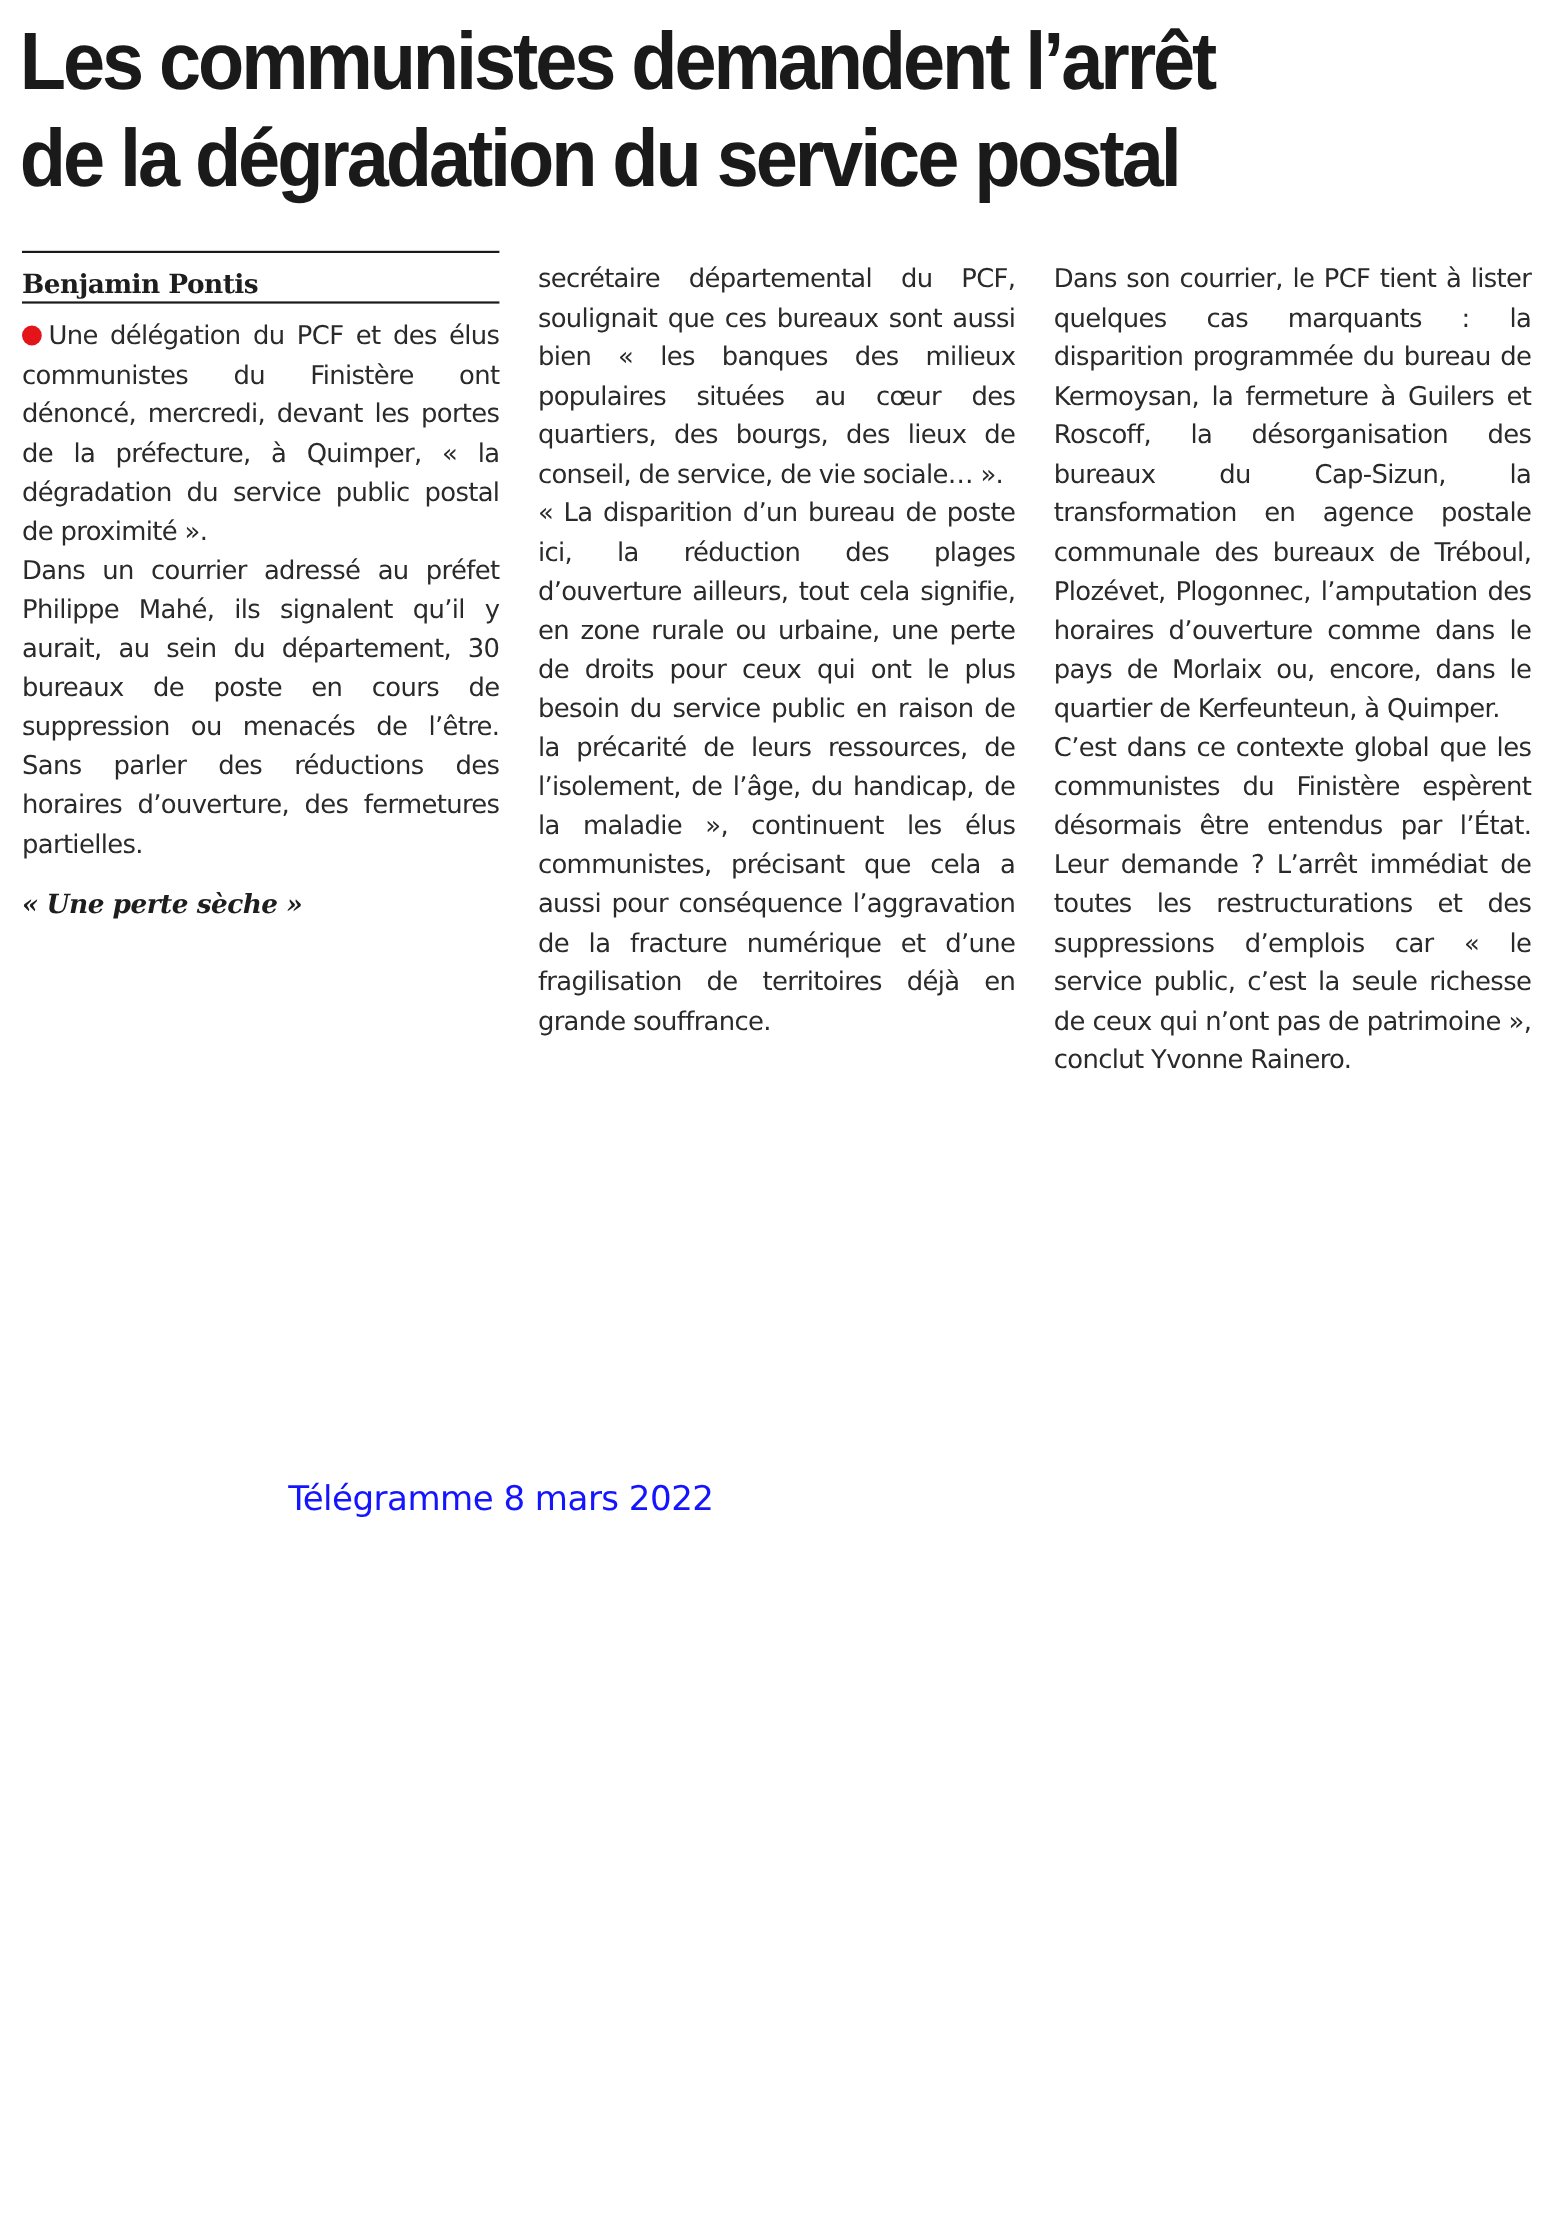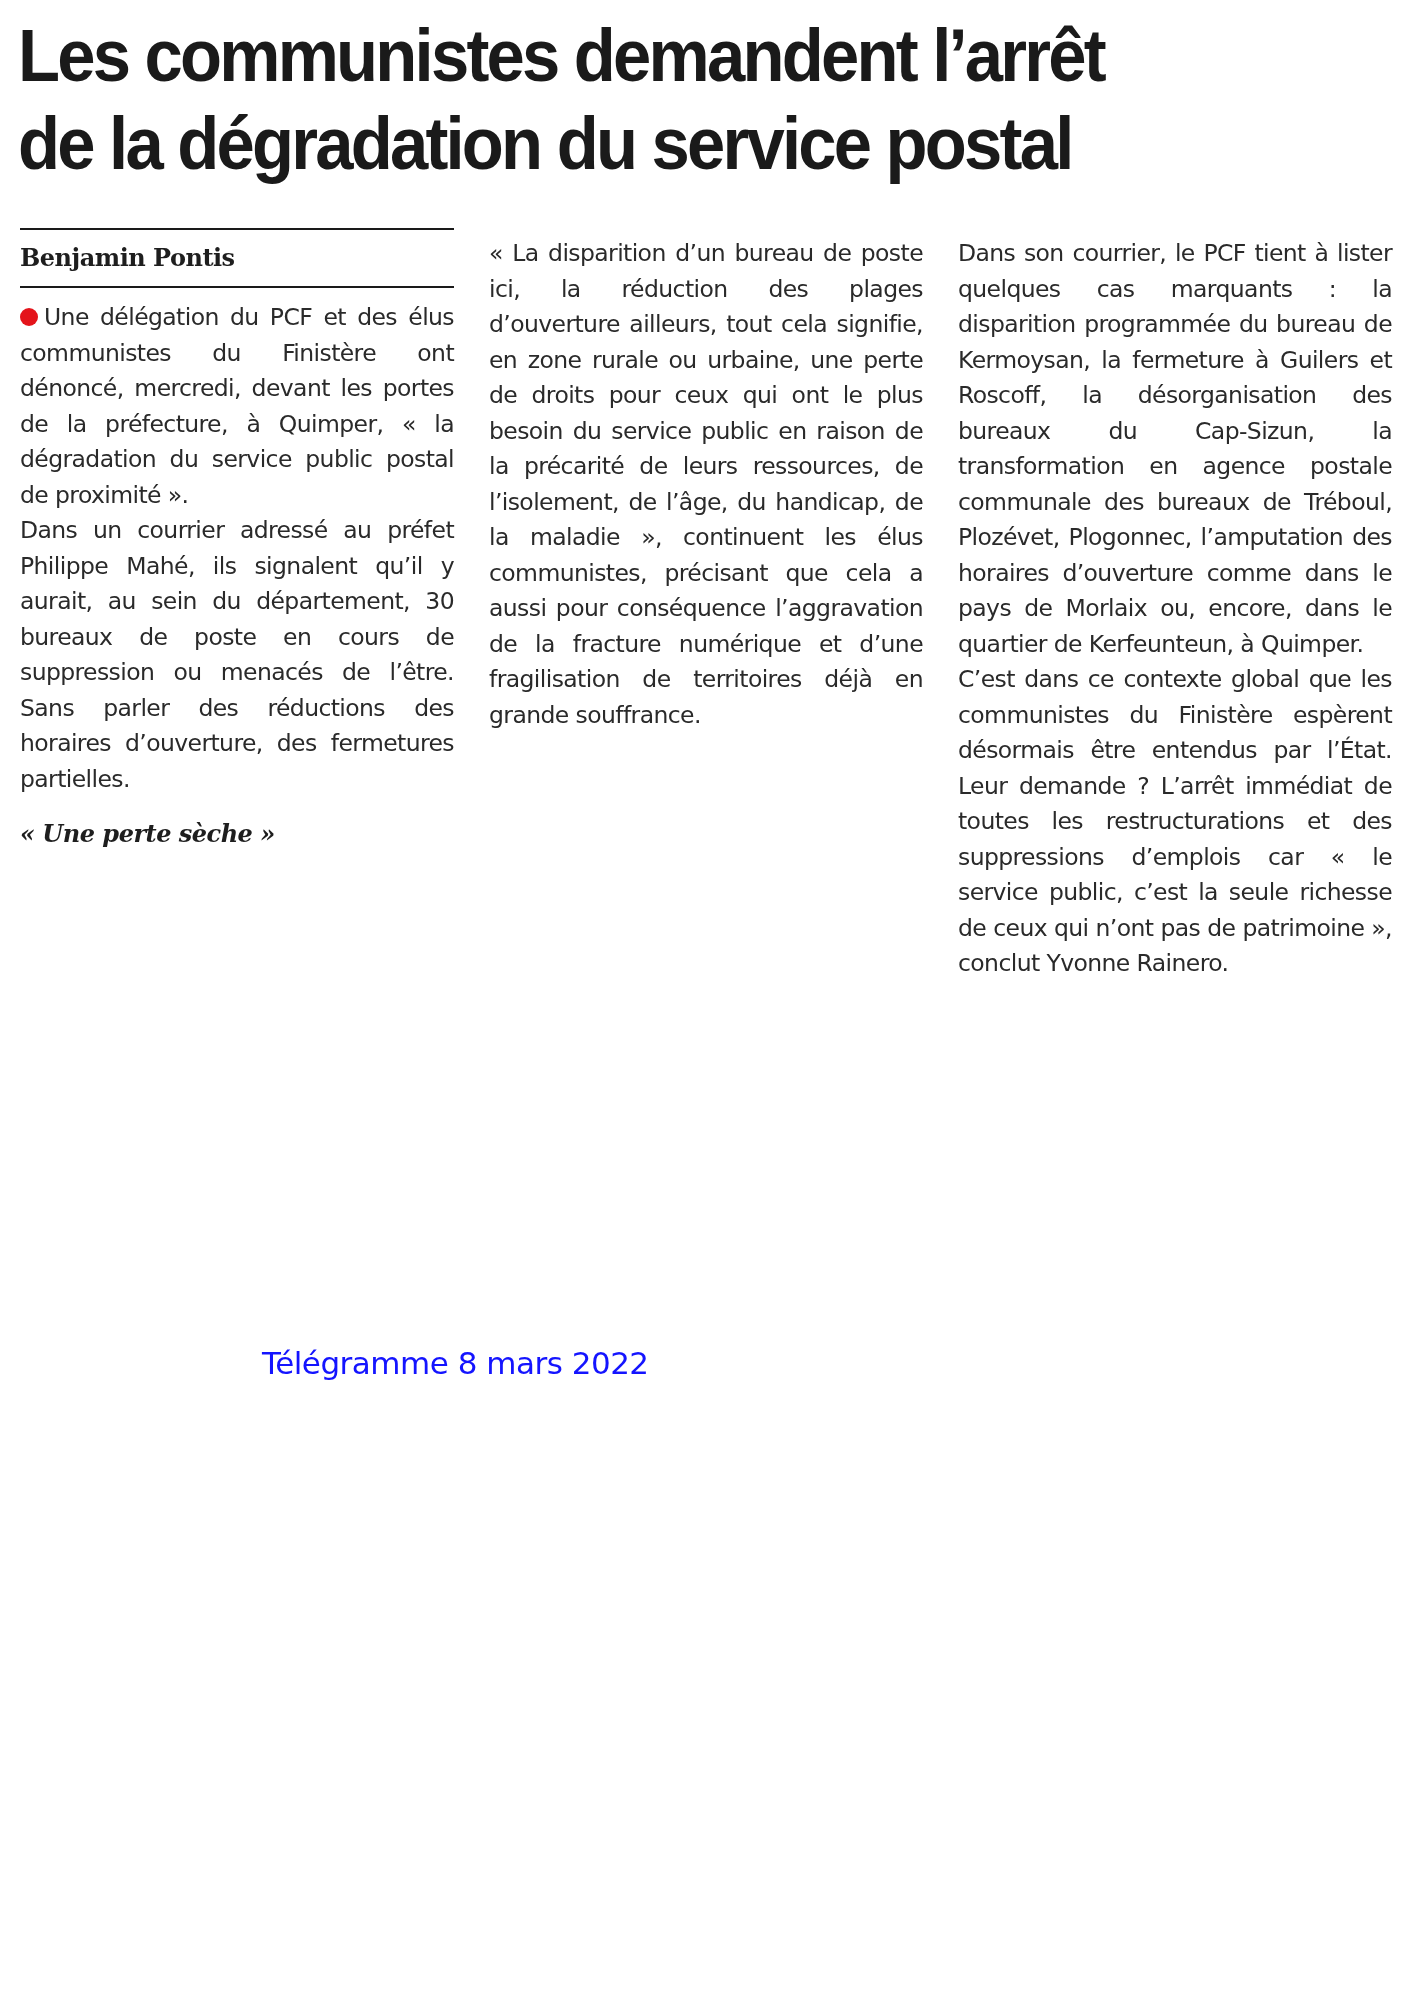--- a/index.html
+++ b/index.html
@@ -15,21 +15,21 @@
     position: absolute; top: 236px; width: 434px;
     font-family: "DejaVu Sans", sans-serif; font-size: 23.5px; line-height: 35.5px;
     color: #2a2a2a; text-align: justify; letter-spacing: -0.6px;
   }
   .col1 { left: 20px; top: 228px; }
   .col2 { left: 489px; }
   .col3 { left: 958px; }
   .rule { height: 0; border-top: 2px solid #1a1a1a; width: 434px; }
   .byline {
     font-family: "DejaVu Serif", serif; font-weight: bold; font-size: 24px;
-    color: #1e1e1e; line-height: 56px; height: 56px; letter-spacing: -0.5px;
+    color: #1e1e1e; line-height: 56px; height: 44px; letter-spacing: -0.5px;
   }
   .col p { margin: 0; }
   .lead-wrap { margin-top: 12px; }
   .bullet {
     display: inline-block; width: 18px; height: 18px; border-radius: 50%;
     background: #e4141b; margin-right: 6px; vertical-align: -1px;
   }
   .subhead {
     font-family: "DejaVu Serif", serif; font-weight: bold; font-style: italic;
     font-size: 24px; color: #1e1e1e; margin-top: 19px; letter-spacing: -0.5px;
@@ -54,20 +54,21 @@
   <div class="byline">Benjamin Pontis</div>
   <div class="rule"></div>
   <div class="lead-wrap">
     <p><span class="bullet"></span><span>Une délégation du PCF et des élus communistes du Finistère ont dénoncé, mercredi, devant les portes de la préfecture, à Quimper, « la dégradation du service public postal de proximité ».</span></p>
     <p>Dans un courrier adressé au préfet Philippe Mahé, ils signalent qu’il y aurait, au sein du département, 30 bureaux de poste en cours de suppression ou menacés de l’être. Sans parler des réductions des horaires d’ouverture, des fermetures partielles.</p>
   </div>
   <div class="subhead">« Une perte sèche »</div>
 </div>
 
 <div class="col col2">
+  <p>secrétaire départemental du PCF, soulignait que ces bureaux sont aussi bien « les banques des milieux populaires situées au cœur des quartiers, des bourgs, des lieux de conseil, de service, de vie sociale… ».</p>
   <p>« La disparition d’un bureau de poste ici, la réduction des plages d’ouverture ailleurs, tout cela signifie, en zone rurale ou urbaine, une perte de droits pour ceux qui ont le plus besoin du service public en raison de la précarité de leurs ressources, de l’isolement, de l’âge, du handicap, de la maladie », continuent les élus communistes, précisant que cela a aussi pour conséquence l’aggravation de la fracture numérique et d’une fragilisation de territoires déjà en grande souffrance.</p>
 </div>
 
 <div class="col col3">
   <p>Dans son courrier, le PCF tient à lister quelques cas marquants : la disparition programmée du bureau de Kermoysan, la fermeture à Guilers et Roscoff, la désorganisation des bureaux du Cap-Sizun, la transformation en agence postale communale des bureaux de Tréboul, Plozévet, Plogonnec, l’amputation des horaires d’ouverture comme dans le pays de Morlaix ou, encore, dans le quartier de Kerfeunteun, à Quimper.</p>
   <p>C’est dans ce contexte global que les communistes du Finistère espèrent désormais être entendus par l’État. Leur demande ? L’arrêt immédiat de toutes les restructurations et des suppressions d’emplois car « le service public, c’est la seule richesse de ceux qui n’ont pas de patrimoine », conclut Yvonne Rainero.</p>
 </div>
 
 <div class="source">Télégramme 8 mars 2022</div>
 

